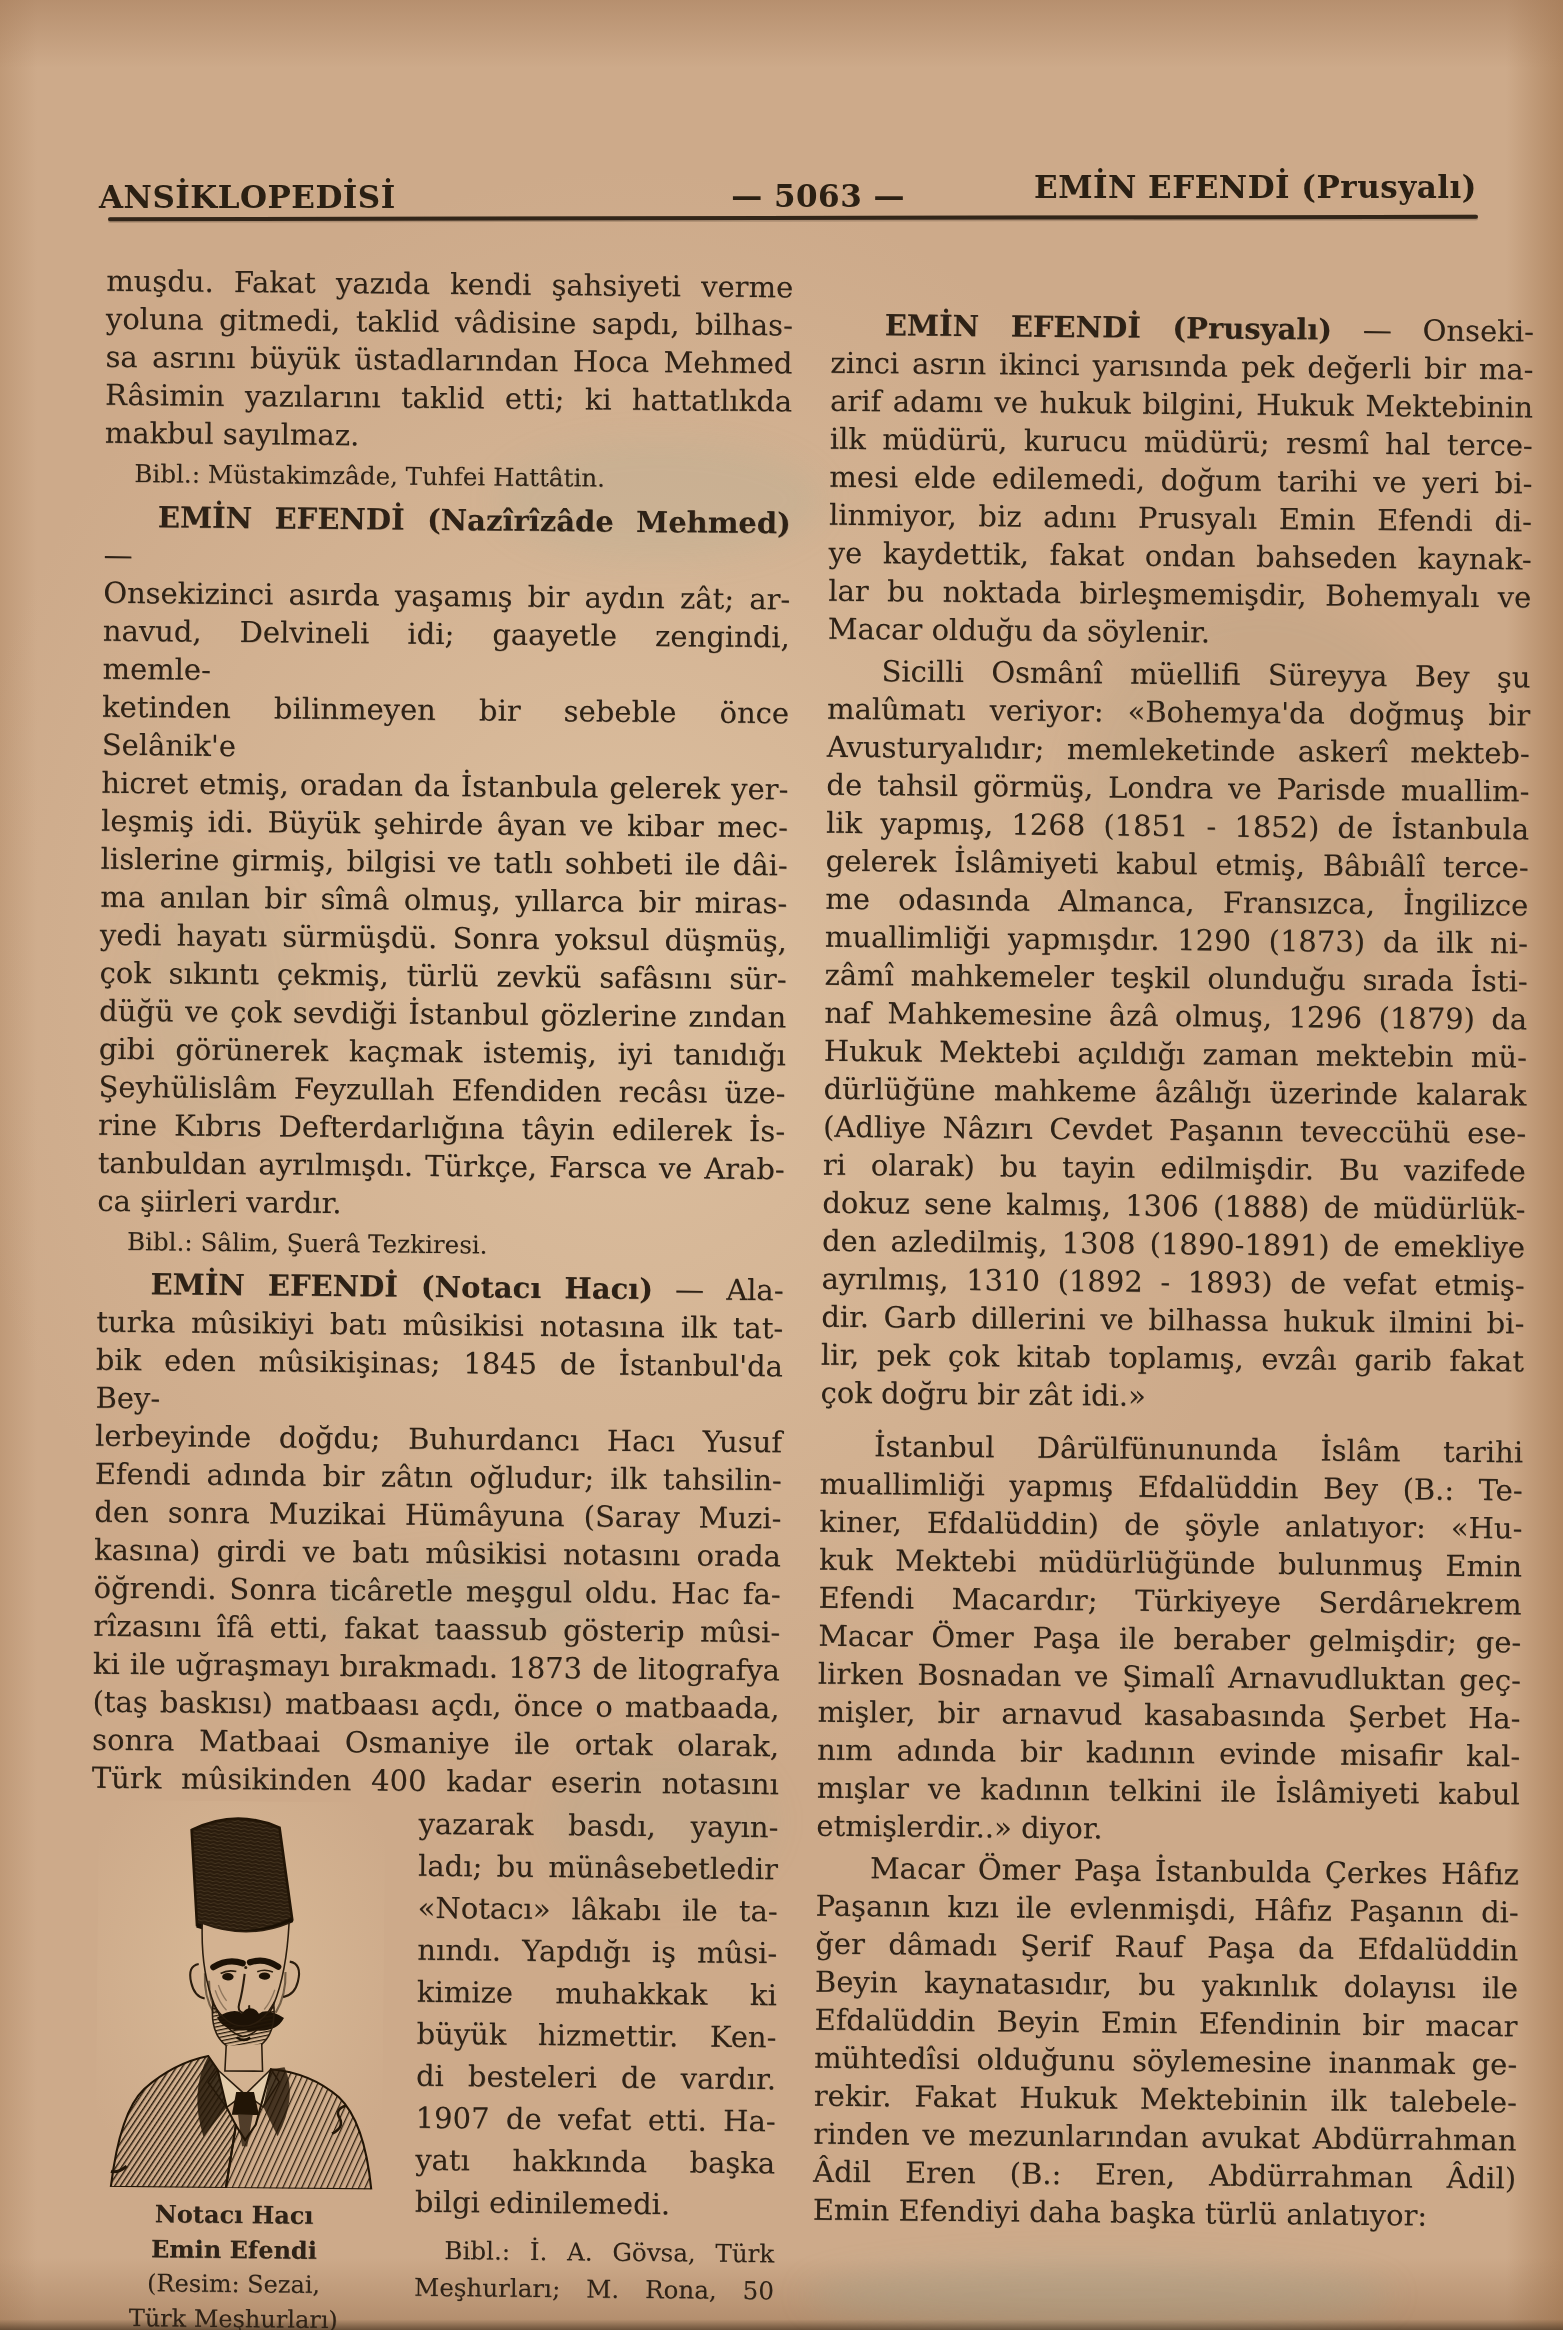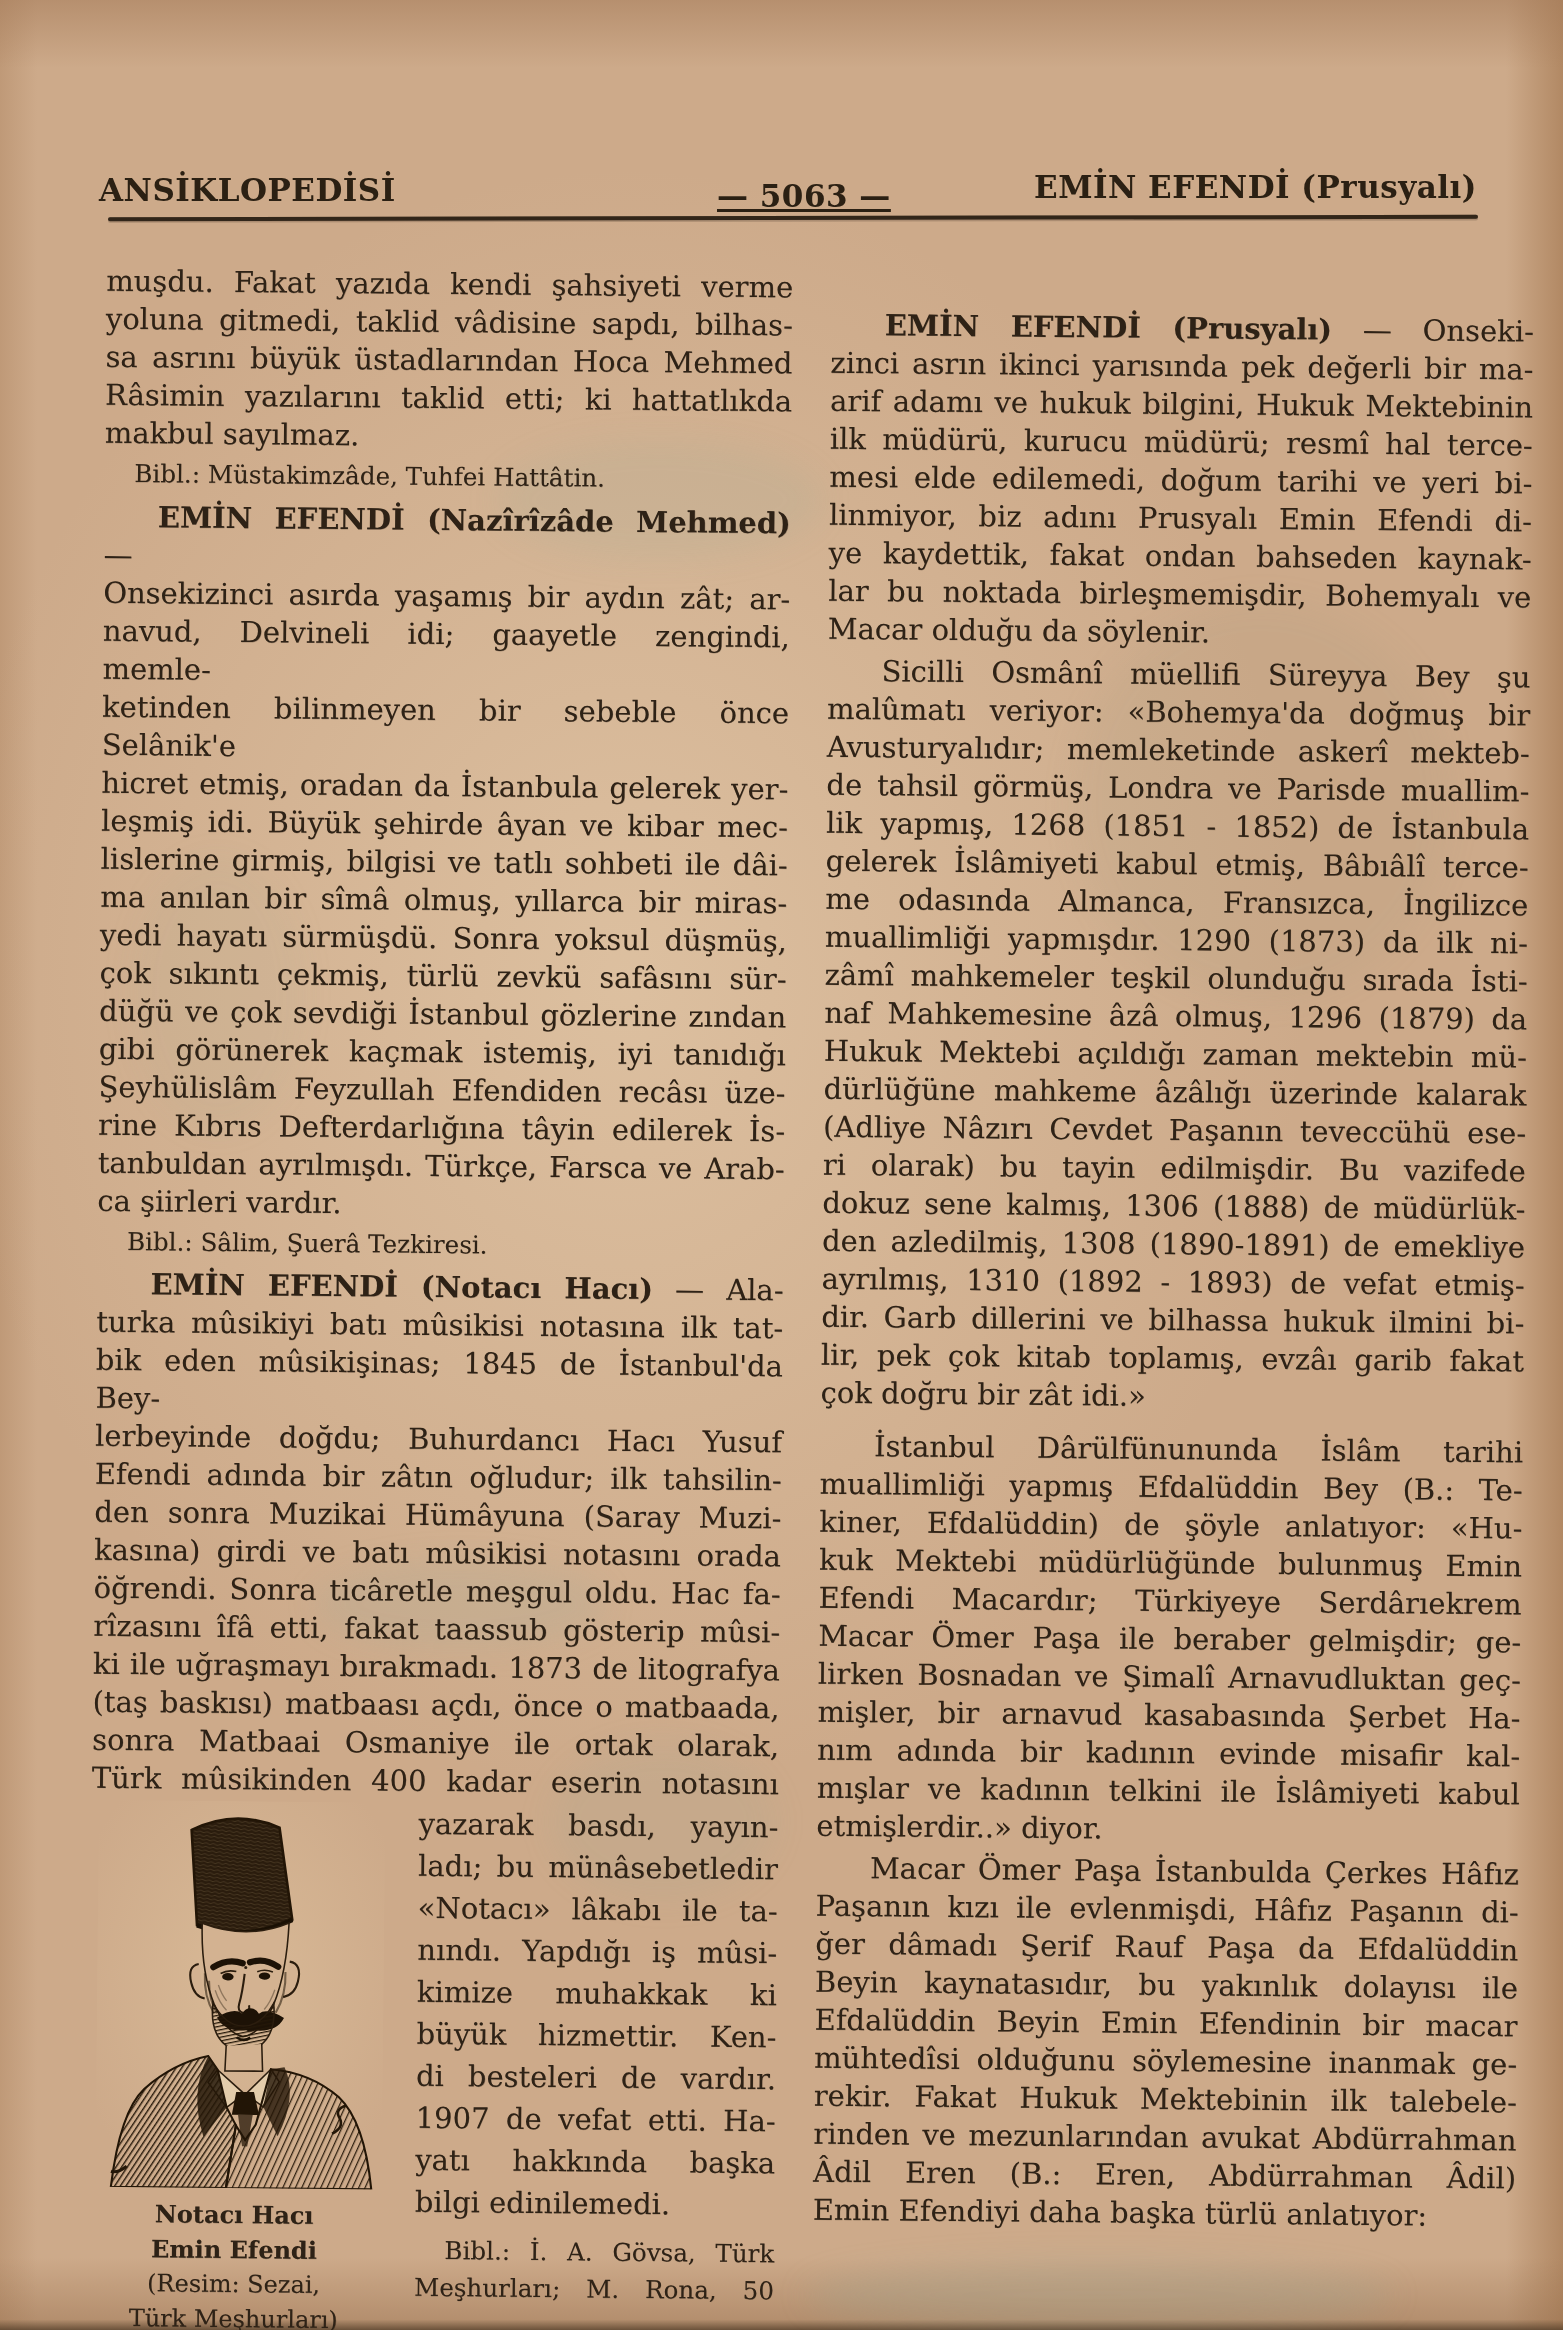--- a/index.html
+++ b/index.html
@@ -16,22 +16,22 @@
   }
   .stain{position:absolute;border-radius:50%;filter:blur(14.7px);pointer-events:none;}
   .s1{left:497px;top:440px;width:325px;height:120px;background:rgba(150,170,150,.14);}
   .s2{left:314px;top:1560px;width:293px;height:89px;background:rgba(145,168,152,.15);}
   .s3{left:806px;top:2261px;width:586px;height:68px;background:rgba(140,165,148,.20);}
   .s4{left:1073px;top:602px;width:377px;height:398px;background:rgba(160,150,120,.10);}
   .s5{left:131px;top:858px;width:173px;height:272px;background:rgba(150,160,135,.08);}
   .s6{left:550px;top:1743px;width:225px;height:157px;background:rgba(148,168,150,.12);}
 
   header{position:absolute;left:99px;right:87px;top:171px;height:42px;font-weight:bold;font-size:31px;letter-spacing:0.5px;color:#2b2013;}
-  .h-left{position:absolute;left:0;top:1px;}
-  .h-center{position:absolute;left:618px;width:188px;text-align:left;top:7.3px;text-decoration:underline;}
+  .h-left{position:absolute;left:0;top:8px;}
+  .h-center{position:absolute;left:618px;width:188px;text-align:right;top:7.3px;}
   .h-right{position:absolute;right:0;top:-2.1px;}
   .rule{position:absolute;left:108px;width:1370px;top:216px;height:3.7px;background:#32261a;border-radius:2.1px;
         box-shadow:0 1.6px 0.5px rgba(50,38,26,.22), -345px 3.1px 0 -1px rgba(50,38,26,.28) inset;transform:rotate(-0.1deg);}
 
   .tilt{position:absolute;inset:0;transform:rotate(0.55deg);transform-origin:48% 40%;}
   .col{position:absolute;text-shadow:0.3px 0.4px 0 rgba(46,34,22,.30);}
   .col-left{left:100px;top:268px;width:687px;}
   .col-right{left:825px;top:305px;width:703px;}
 
   .line{font-size:29px;line-height:38px;text-align:justify;text-align-last:justify;-moz-text-align-last:justify;text-justify:inter-word;}

